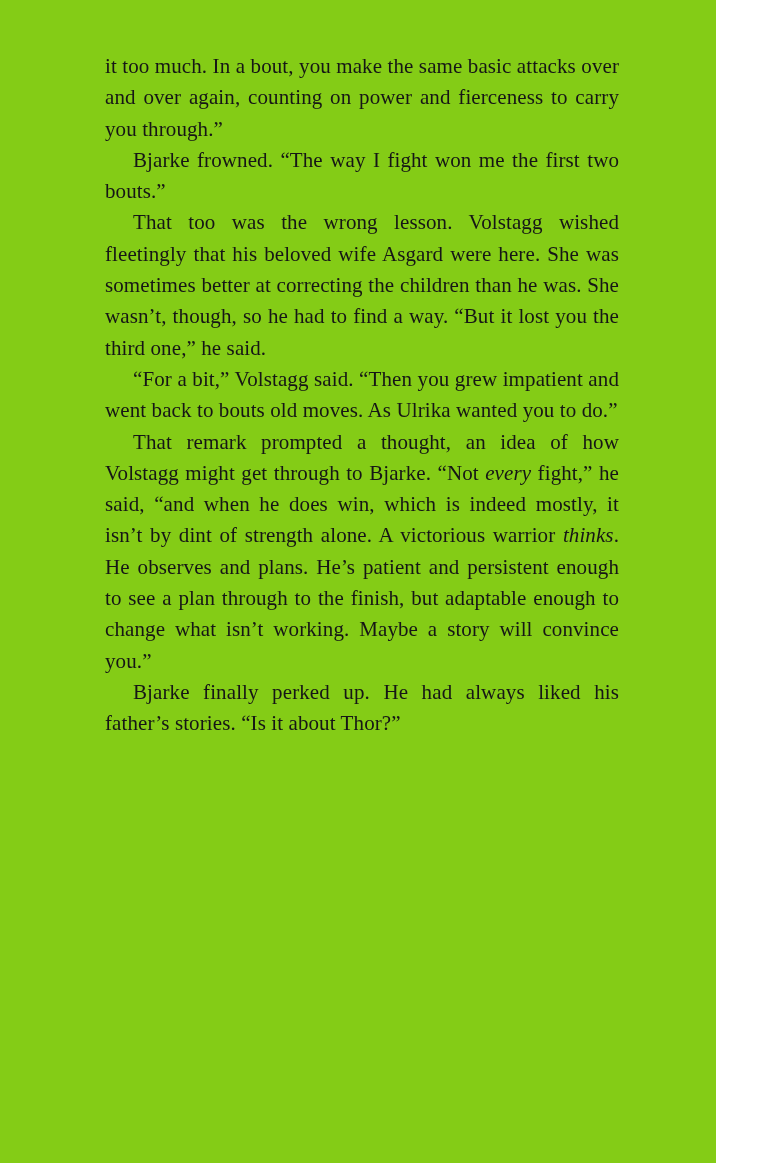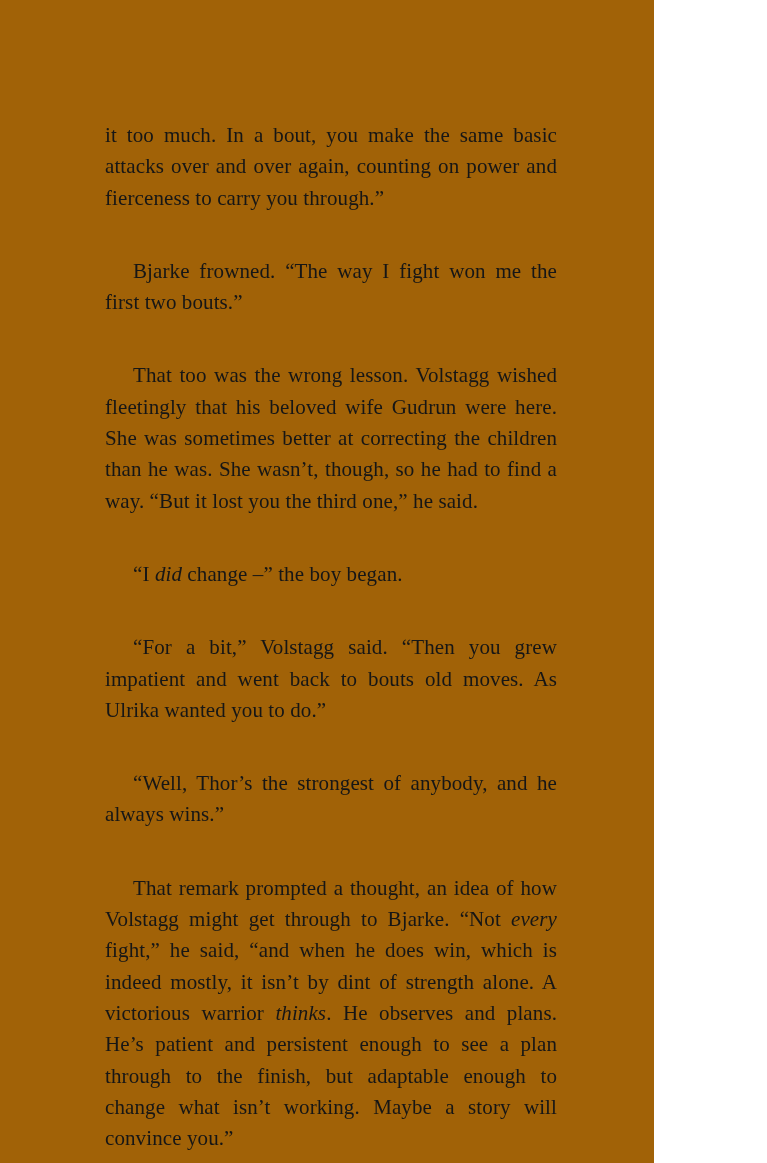--- a/index.html
+++ b/index.html
@@ -7,51 +7,49 @@
     padding: 0;
   }
   body {
     width: 767px;
     height: 1163px;
     background: #ffffff;
     overflow: hidden;
   }
   .book-page {
     box-sizing: border-box;
-    width: 654px;
+    width: 716px;
     height: 1163px;
-    background: #a16207;
-    padding: 120px 97px 0 105px;
+    background: #84cc16;
+    padding: 51px 97px 0 105px;
   }
   .text-column {
     font-family: "Liberation Serif", "DejaVu Serif", serif;
     font-size: 21px;
     line-height: 31.3px;
     color: #161616;
     text-align: justify;
     letter-spacing: 0.1px;
   }
   .text-column p {
     margin: 0;
     padding: 0;
   }
   .text-column p.indent {
     text-indent: 28px;
-    margin-top: 42px;
   }
   .text-column em {
     font-style: italic;
   }
 </style>
 </head>
 <body style="background: rgb(255, 255, 255);">
 
 <div class="book-page">
   <div class="text-column" style="color: rgb(22, 22, 22);">
       <p><span>it too much. In a bout, you make the same basic attacks over and over again, counting on power and fierceness to carry you through.”</span></p>
       <p class="indent"><span>Bjarke frowned. “The way I fight won me the first two bouts.”</span></p>
-      <p class="indent"><span>That too was the wrong lesson. Volstagg wished fleetingly that his beloved wife Gudrun were here. She was sometimes better at correcting the children than he was. She wasn’t, though, so he had to find a way. “But it lost you the third one,” he said.</span></p>
-      <p class="indent"><span>“I </span><em>did</em><span> change –” the boy began.</span></p>
+      <p class="indent"><span>That too was the wrong lesson. Volstagg wished fleetingly that his beloved wife Asgard were here. She was sometimes better at correcting the children than he was. She wasn’t, though, so he had to find a way. “But it lost you the third one,” he said.</span></p>
       <p class="indent"><span>“For a bit,” Volstagg said. “Then you grew impatient and went back to bouts old moves. As Ulrika wanted you to do.”</span></p>
-      <p class="indent"><span>“Well, Thor’s the strongest of anybody, and he always wins.”</span></p>
       <p class="indent"><span>That remark prompted a thought, an idea of how Volstagg might get through to Bjarke. “Not </span><em>every</em><span> fight,” he said, “and when he does win, which is indeed mostly, it isn’t by dint of strength alone. A victorious warrior </span><em>thinks</em><span>. He observes and plans. He’s patient and persistent enough to see a plan through to the finish, but adaptable enough to change what isn’t working. Maybe a story will convince you.”</span></p>
+      <p class="indent"><span>Bjarke finally perked up. He had always liked his father’s stories. “Is it about Thor?”</span></p>
     </div>
 </div>
 
 </body></html>

